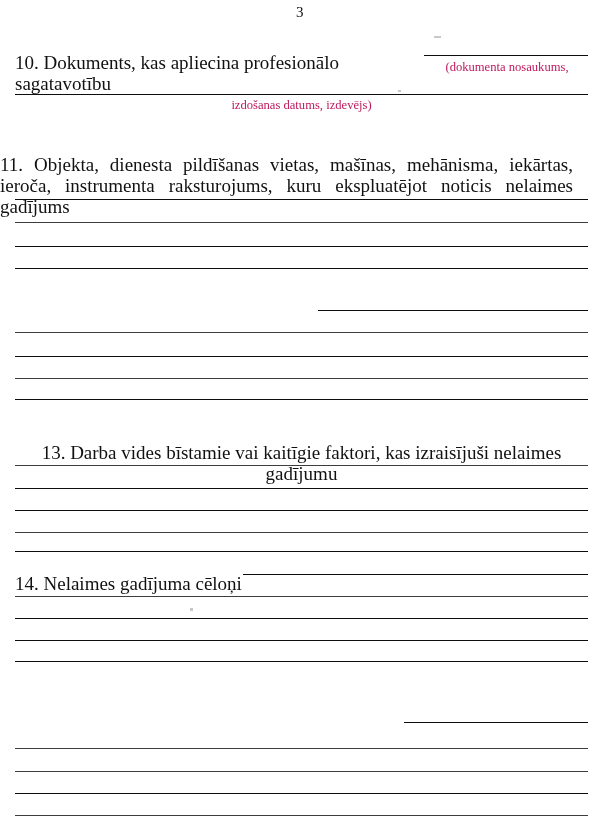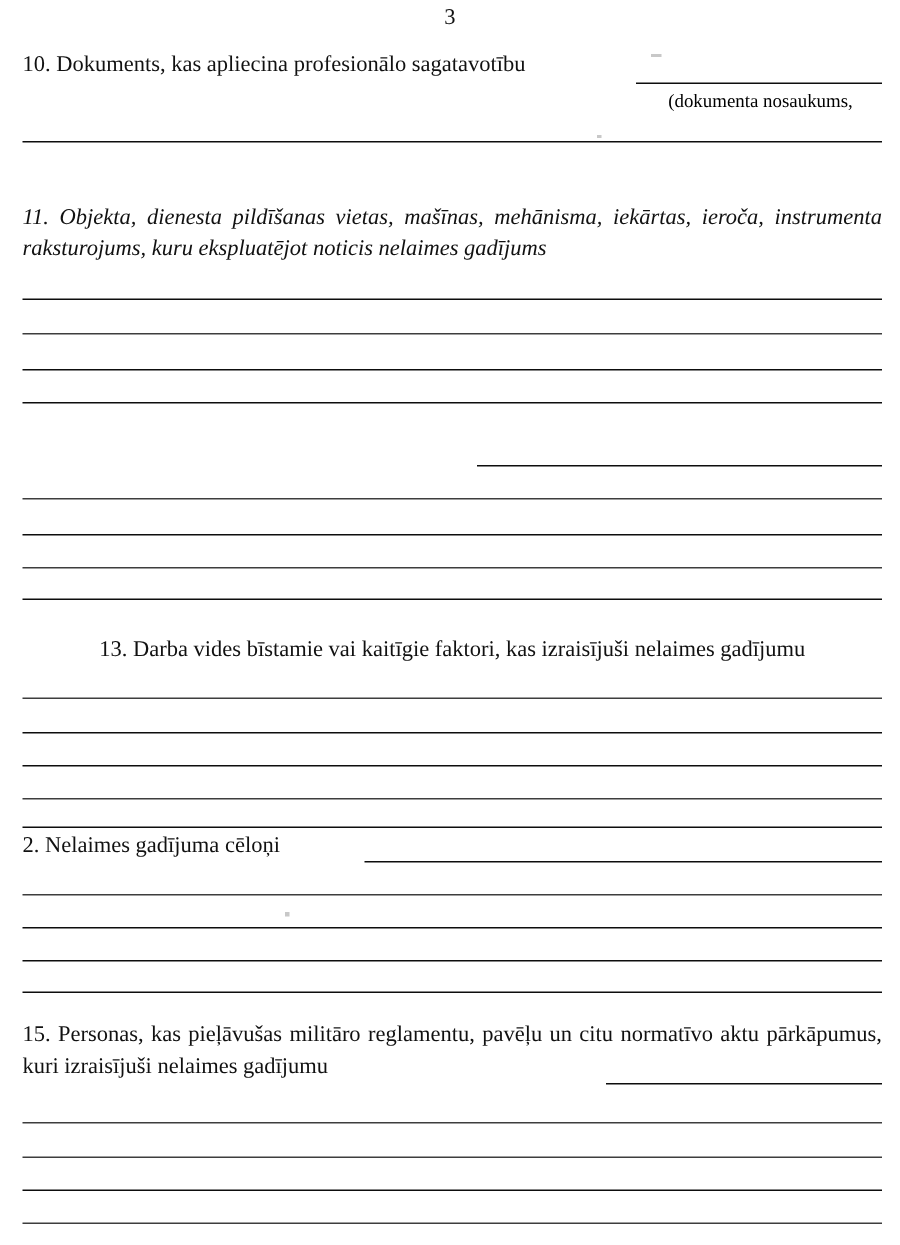--- a/index.html
+++ b/index.html
@@ -31,36 +31,37 @@
     left: 0;
     width: 600px;
     text-align: center;
     font-size: 15px;
     letter-spacing: 0.3px;
   }
 
   
   .blk {
     position: absolute;
-    font-size: 15px;
+    font-size: 19px;
     line-height: 21px;
+    margin-top: 19px;
   }
 
   
   .para {
     text-align: justify;
     text-align-last: left;
   }
 
   
   .caption {
     position: absolute;
     font-size: 12.6px;
     line-height: 16px;
-    color: #000000;
+    color: #be185d;
   }
 
   
   .rule {
     position: absolute;
     height: 0;
     border-top: 1.4px solid #0d0d0d;
   }
   .rule.faint {
     border-top-width: 1.1px;
@@ -82,22 +83,23 @@
   <div class="page-number">3</div>
 
   <div class="blk" style="left:15px; top:33px; width:420px;">10. Dokuments, kas apliecina profesionālo sagatavotību</div>
 
   <div class="rule" style="left:424px; top:55px; width:164px;"></div>
 
   <div class="caption" style="left:424px; top:59px; width:166px; text-align:center;">(dokumenta nosaukums,</div>
 
   <div class="rule" style="left:15px; top:94px; width:573px;"></div>
 
+  <div class="caption" style="left:15px; top:97px; width:573px; text-align:center;">izdošanas datums, izdevējs)</div>
 
-  <div class="blk para" style="left:15px; top:135px; width:573px;font-style:italic;">11. Objekta, dienesta pildīšanas vietas, mašīnas, mehānisma, iekārtas, ieroča, instrumenta raksturojums, kuru ekspluatējot noticis nelaimes gadījums</div>
+  <div class="blk para" style="left:0; top:135px; width:573px;">11. Objekta, dienesta pildīšanas vietas, mašīnas, mehānisma, iekārtas, ieroča, instrumenta raksturojums, kuru ekspluatējot noticis nelaimes gadījums</div>
 
   <div class="rule" style="left:15px; top:199px; width:573px;"></div>
   <div class="rule faint" style="left:15px; top:222px; width:573px;"></div>
   <div class="rule" style="left:15px; top:246px; width:573px;"></div>
   <div class="rule" style="left:15px; top:268px; width:573px;"></div>
 
 
   <div class="rule" style="left:318px; top:310px; width:270px;"></div>
   <div class="rule faint" style="left:15px;  top:332px; width:573px;"></div>
   <div class="rule" style="left:15px;  top:356px; width:573px;"></div>
@@ -106,29 +108,28 @@
 
   <div class="blk" style="left:15px; top:423px; width:573px;text-align:center;">13. Darba vides bīstamie vai kaitīgie faktori, kas izraisījuši nelaimes gadījumu</div>
 
   <div class="rule faint" style="left:15px; top:465px; width:573px;"></div>
   <div class="rule" style="left:15px; top:488px; width:573px;"></div>
   <div class="rule" style="left:15px; top:510px; width:573px;"></div>
   <div class="rule faint" style="left:15px; top:532px; width:573px;"></div>
 
   <div class="rule" style="left:15px; top:551px; width:573px;"></div>
 
-  <div class="blk" style="left:15px; top:554px; width:230px;">2. Nelaimes gadījuma cēloņi</div>
+  <div class="blk" style="left:15px; top:554px; width:230px;">14. Nelaimes gadījuma cēloņi</div>
 
   <div class="rule" style="left:243px; top:574px; width:345px;"></div>
   <div class="rule faint" style="left:15px;  top:596px; width:573px;"></div>
   <div class="rule" style="left:15px;  top:618px; width:573px;"></div>
   <div class="rule" style="left:15px;  top:640px; width:573px;"></div>
   <div class="rule" style="left:15px;  top:661px; width:573px;"></div>
 
-  <div class="blk para" style="left:15px; top:680px; width:573px;">15. Personas, kas pieļāvušas militāro reglamentu, pavēļu un citu normatīvo aktu pārkāpumus, kuri izraisījuši nelaimes gadījumu</div>
 
   <div class="rule" style="left:404px; top:722px; width:184px;"></div>
   <div class="rule faint" style="left:15px;  top:748px; width:573px;"></div>
   <div class="rule faint" style="left:15px;  top:771px; width:573px;"></div>
   <div class="rule" style="left:15px;  top:793px; width:573px;"></div>
   <div class="rule faint" style="left:15px;  top:815px; width:573px;"></div>
 
   <div class="speck" style="left:434px; top:36px;  width:7px; height:2px;"></div>
   <div class="speck" style="left:398px; top:90px;  width:3px; height:2px;"></div>
   <div class="speck" style="left:190px; top:608px; width:3px; height:3px;"></div>

